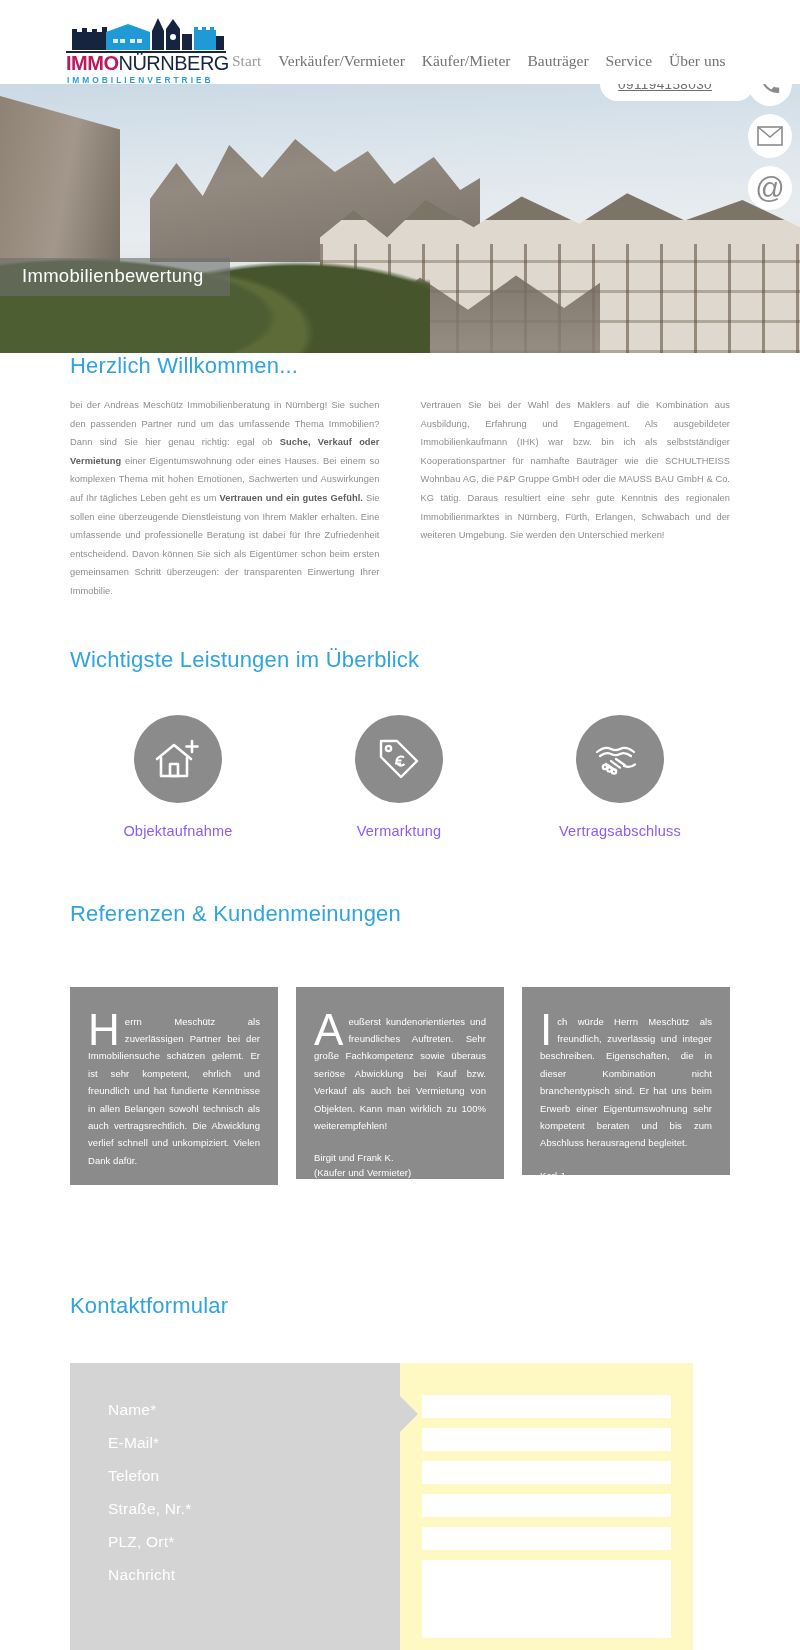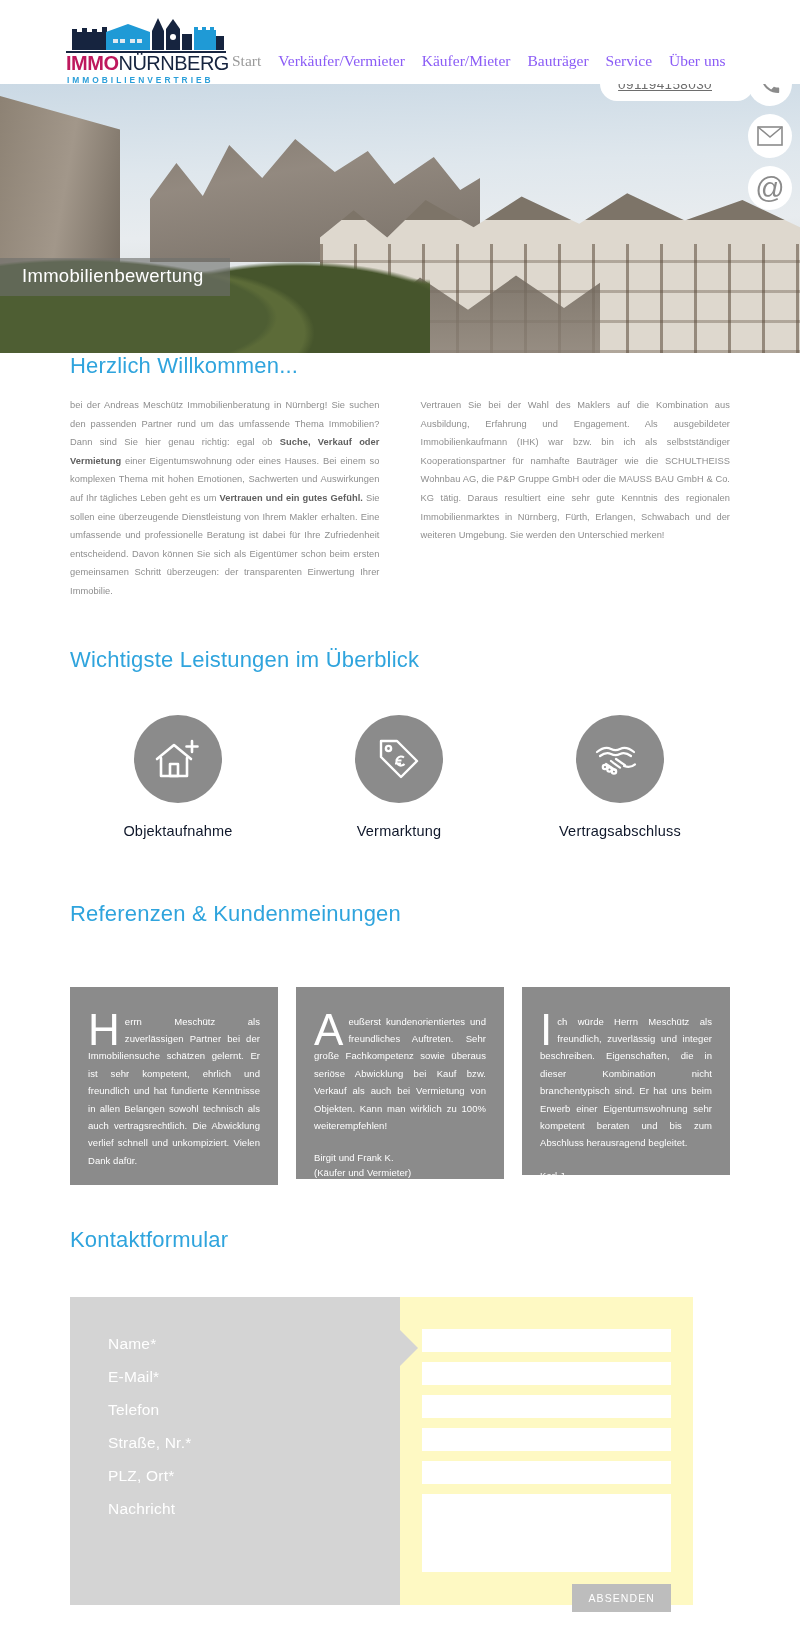--- a/index.html
+++ b/index.html
@@ -54,21 +54,21 @@
 
   .nav {
     position: absolute;
     left: 232px; top: 52px;
     display: flex;
     align-items: baseline;
     gap: 17px;
     font-family: "Liberation Serif", serif;
     font-size: 15.5px;
   }
-  .nav a { color: #8b5cf6; text-decoration: none; white-space: nowrap; }
+  .nav a { color: #737373; text-decoration: none; white-space: nowrap; }
   .nav a.active { color: #9a9a9a; }
 
   
   .hero {
     position: absolute;
     top: 76px; left: 0;
     width: 800px; height: 277px;
     overflow: hidden;
     background: #b9c4cb;
   }
@@ -196,21 +196,21 @@
   .service { width: 180px; text-align: center; }
   .svc-circle {
     width: 88px; height: 88px; border-radius: 50%;
     background: #8b8b8b;
     margin: 0 auto;
     display: flex; align-items: center; justify-content: center;
   }
   .svc-label {
     margin-top: 20px;
     font-size: 14.5px;
-    color: #0f172a;
+    color: #8b5cf6;
     letter-spacing: .2px;
   }
 
   .ref-title { margin-top: 62px; }
 
   .testimonials { display: flex; gap: 18px; margin-top: 60px; align-items: flex-start; }
   .card {
     width: 208px;
     background: #8b8b8b;
     color: #ffffff;
@@ -234,21 +234,21 @@
     margin: 0 5px 0 0;
     font-family: "Liberation Sans", sans-serif;
   }
   .card-author {
     font-size: 9.5px;
     line-height: 15px;
     margin-top: 16px;
     letter-spacing: .05px;
   }
 
-  .contact-title { margin-top: 42px; }
+  .contact-title { margin-top: 108px; }
 
   
   .form-block {
     position: relative;
     margin-top: 44px;
     width: 660px;
     height: 308px;
     display: flex;
     border-radius: 20px;
   }

